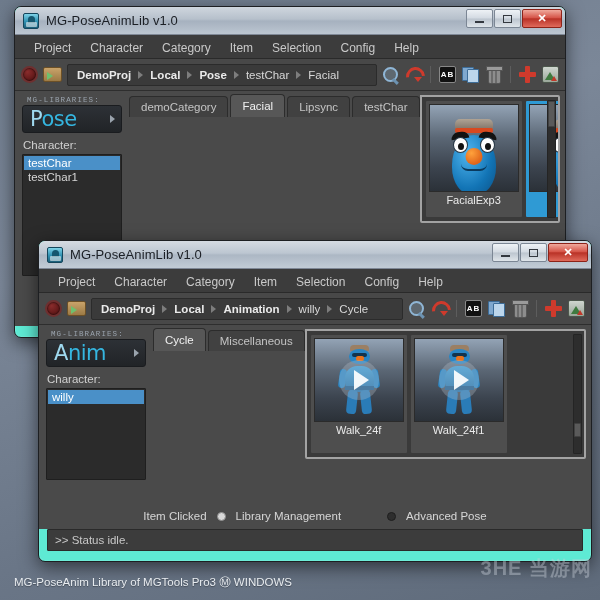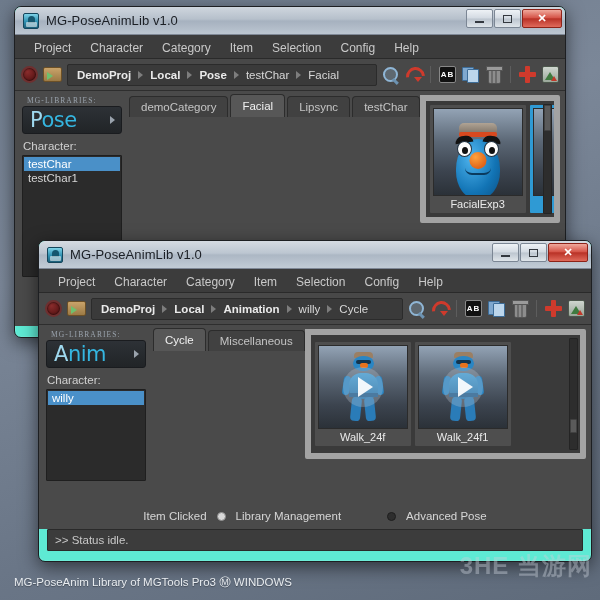--- a/index.html
+++ b/index.html
@@ -170,21 +170,21 @@
     clip-path:polygon(0 100%,50% 0,100% 100%);
   }
 
   
   .wbody{display:flex;background:#4a4a4a;}
   .sidebar{
     width:112px;flex:none;padding:4px 5px 5px 7px;background:#4a4a4a;
   }
   .lib-caption{
     font-size:7.5px;color:#9aa3ad;letter-spacing:1.1px;
-    font-family:Liberation Serif, serif;margin:1px 0 1px 5px;
+    font-family:Liberation Mono, monospace;margin:1px 0 1px 5px;
   }
   .lib-logo{
     height:28px;border-radius:3px;position:relative;
     background:linear-gradient(180deg,#2d3136,#212427);
     border:1px solid #1a1c1f;
     display:flex;align-items:center;padding-left:7px;
   }
   .lib-logo .txt{
     font-size:21px;line-height:1;color:#35b6e0;letter-spacing:-.5px;
     font-family:"DejaVu Sans", sans-serif;
@@ -207,22 +207,22 @@
 
   
   .content{flex:1;display:flex;padding:4px 5px 4px 0;min-width:0;}
   .tabstrip{display:flex;align-items:flex-end;gap:2px;height:22px;padding-left:2px;}
   .tab{
     font-size:11.5px;color:#c4c4c4;padding:3px 11px 3px;border-radius:4px 4px 0 0;
     background:#414141;border:1px solid #2c2c2c;border-bottom:none;line-height:14px;
   }
   .tab.active{background:#575757;color:#f0f0f0;padding-top:4px;padding-bottom:4px;}
   .thumbpanel{
-    flex:1;background:#3a3a3a;border:6px solid #a3a3a3;border-radius:0 2px 2px 2px;
-    display:flex;padding:4px;gap:4px;position:relative;overflow:hidden;align-items:center;
+    flex:1;background:#3a3a3a;border:2px solid #a3a3a3;border-radius:0 2px 2px 2px;
+    display:flex;padding:4px;gap:4px;position:relative;overflow:hidden;
   }
   .thumb{
     width:96px;flex:none;background:#4e4e4e;padding:3px 3px 0;border-radius:1px;
     display:flex;flex-direction:column;
   }
   .thumb.sel{background:#2f9ad4;}
   .thumb .img{
     width:90px;height:88px;border:1px solid #2b2b2b;
     background:linear-gradient(180deg,#93a3b5 0%,#5b6775 38%,#3c444f 72%,#2b3138 100%);
     position:relative;overflow:hidden;
@@ -333,21 +333,21 @@
     font-size:11px;color:#bdbdbd;
   }
 
   
   .footer{
     position:absolute;left:14px;bottom:10px;font-size:11.5px;color:#e8ecf0;
     text-shadow:0 1px 1px rgba(0,0,0,.35);
   }
   .watermark{
     position:absolute;right:8px;bottom:18px;
-    font-size:24px;font-weight:bold;color:rgba(200,208,216,.42);
+    font-size:20px;font-weight:bold;color:rgba(200,208,216,.42);
     letter-spacing:1px;user-select:none;
   }
 
   
   #win1{left:14px;top:6px;width:552px;height:332px;}
   #win2{left:38px;top:240px;width:554px;height:322px;}
 </style>
 </head>
 <body>
 

